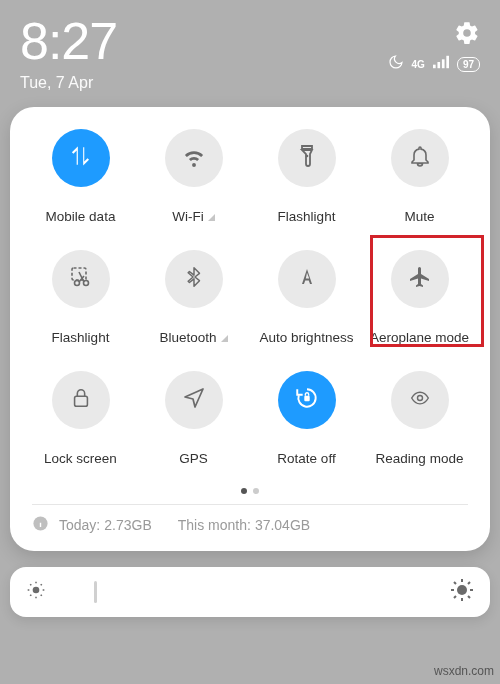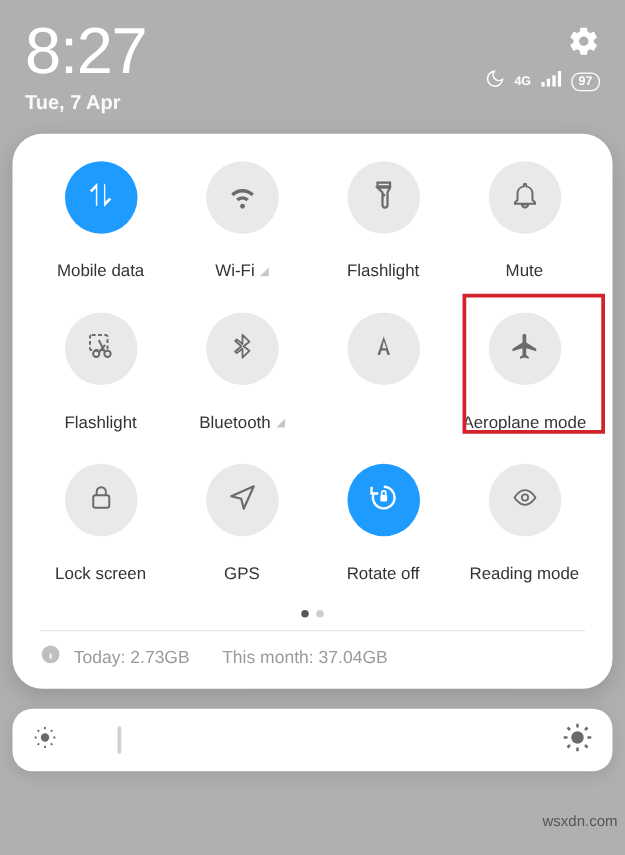--- a/index.html
+++ b/index.html
@@ -1,21 +1,21 @@
 <!DOCTYPE html>
 <html><head>
   <meta charset="utf-8">
   <style>
     * { margin:0; padding:0; box-sizing:border-box; }
     body { width:500px; height:684px; background:#b0b0b0; font-family:-apple-system,Helvetica,Arial,sans-serif; position:relative; overflow:hidden; }
 
     .statusbar { display:flex; justify-content:space-between; align-items:flex-start; padding:14px 20px 8px; color:#fff; }
     .time-block { line-height:1.05; }
     .time { font-size:52px; font-weight:300; letter-spacing:-1px; }
-    .date { font-size:16px; font-weight:700; margin-top:6px; opacity:0.95; }
+    .date { font-size:16px; font-weight:400; margin-top:6px; opacity:0.95; }
 
     .status-icons { display:flex; flex-direction:column; align-items:flex-end; gap:4px; color:#fff; margin-top:6px;}
     .status-row { display:flex; align-items:center; gap:8px; }
     .gear svg, .moon svg { fill:#fff;}
     .sig-text { font-size:10px; line-height:9px; font-weight:600;}
     .batt { border:1.5px solid #fff; border-radius:7px; padding:1px 5px; font-size:10px; font-weight:600; display:flex; align-items:center; }
 
     .panel { background:#fff; border-radius:24px; margin:8px 10px 0 10px; padding:22px 0 14px 0; box-shadow:0 6px 18px rgba(0,0,0,0.15); }
     .grid { display:grid; grid-template-columns:repeat(4,1fr); row-gap:26px; padding:0 14px; text-align:center;}
     .tile { display:flex; flex-direction:column; align-items:center; gap:22px; position:relative;}
@@ -33,21 +33,21 @@
     .divider{ height:1px; background:#e6e6e6; margin:0 22px;}
     .usage{ display:flex; align-items:center; gap:10px; padding:10px 22px 2px; color:#9a9a9a; font-size:14px;}
     .usage svg{ fill:#bfbfbf;}
     .gap{ width:6px;}
 
     .brightness{ background:#fff; border-radius:16px; margin:16px 10px 0 10px; height:50px; display:flex; align-items:center; justify-content:space-between; padding:0 16px; box-shadow:0 4px 12px rgba(0,0,0,0.1);}
     .brightness svg{ fill:#6b6b6b;}
     .thin-thumb{ position:absolute; left:48px; top:14px; width:3px; height:22px; background:#d0d0d0; border-radius:2px;}
     .brightness-inner{ position:relative; flex:1; height:100%;}
 
-    .watermark{ position:absolute; right:6px; bottom:20px; font-size:12px; color:#555;}
+    .watermark{ position:absolute; right:6px; bottom:6px; font-size:12px; color:#555;}
   </style>
 </head>
 <body>
 
 <div class="statusbar">
   <div class="time-block">
     <div class="time">8:27</div>
     <div class="date">Tue, 7 Apr</div>
   </div>
   <div class="status-icons">
@@ -140,20 +140,21 @@
         </div>
       <div class="tlabel"><span>Bluetooth</span><span class="sub-tri"></span></div>
     </div>
 
     <div class="tile">
       <div class="circle">
           <span><svg width="24" height="24" viewBox="0 0 24 24">
               <path d="M12 4l5 15h-2l-1.2-3.6H10.2L9 19H7Zm-1.2 9.6h3.4L12 7.8Z" fill="#6b6b6b"></path>
             </svg></span>
         </div>
+      <div class="tlabel">Auto brightness</div>
     </div>
 
     <div class="tile">
       <div class="circle">
           <span><svg width="24" height="24" viewBox="0 0 24 24">
               <path d="M21 16v-2l-8-5V3.5a1.5 1.5 0 0 0-3 0V9l-8 5v2l8-2.5V19l-2 1.5V22l3.5-1 3.5 1v-1.5L13 19v-5.5Z"></path>
             </svg></span>
         </div>
       <div class="tlabel">Aeroplane mode</div>
     </div>

